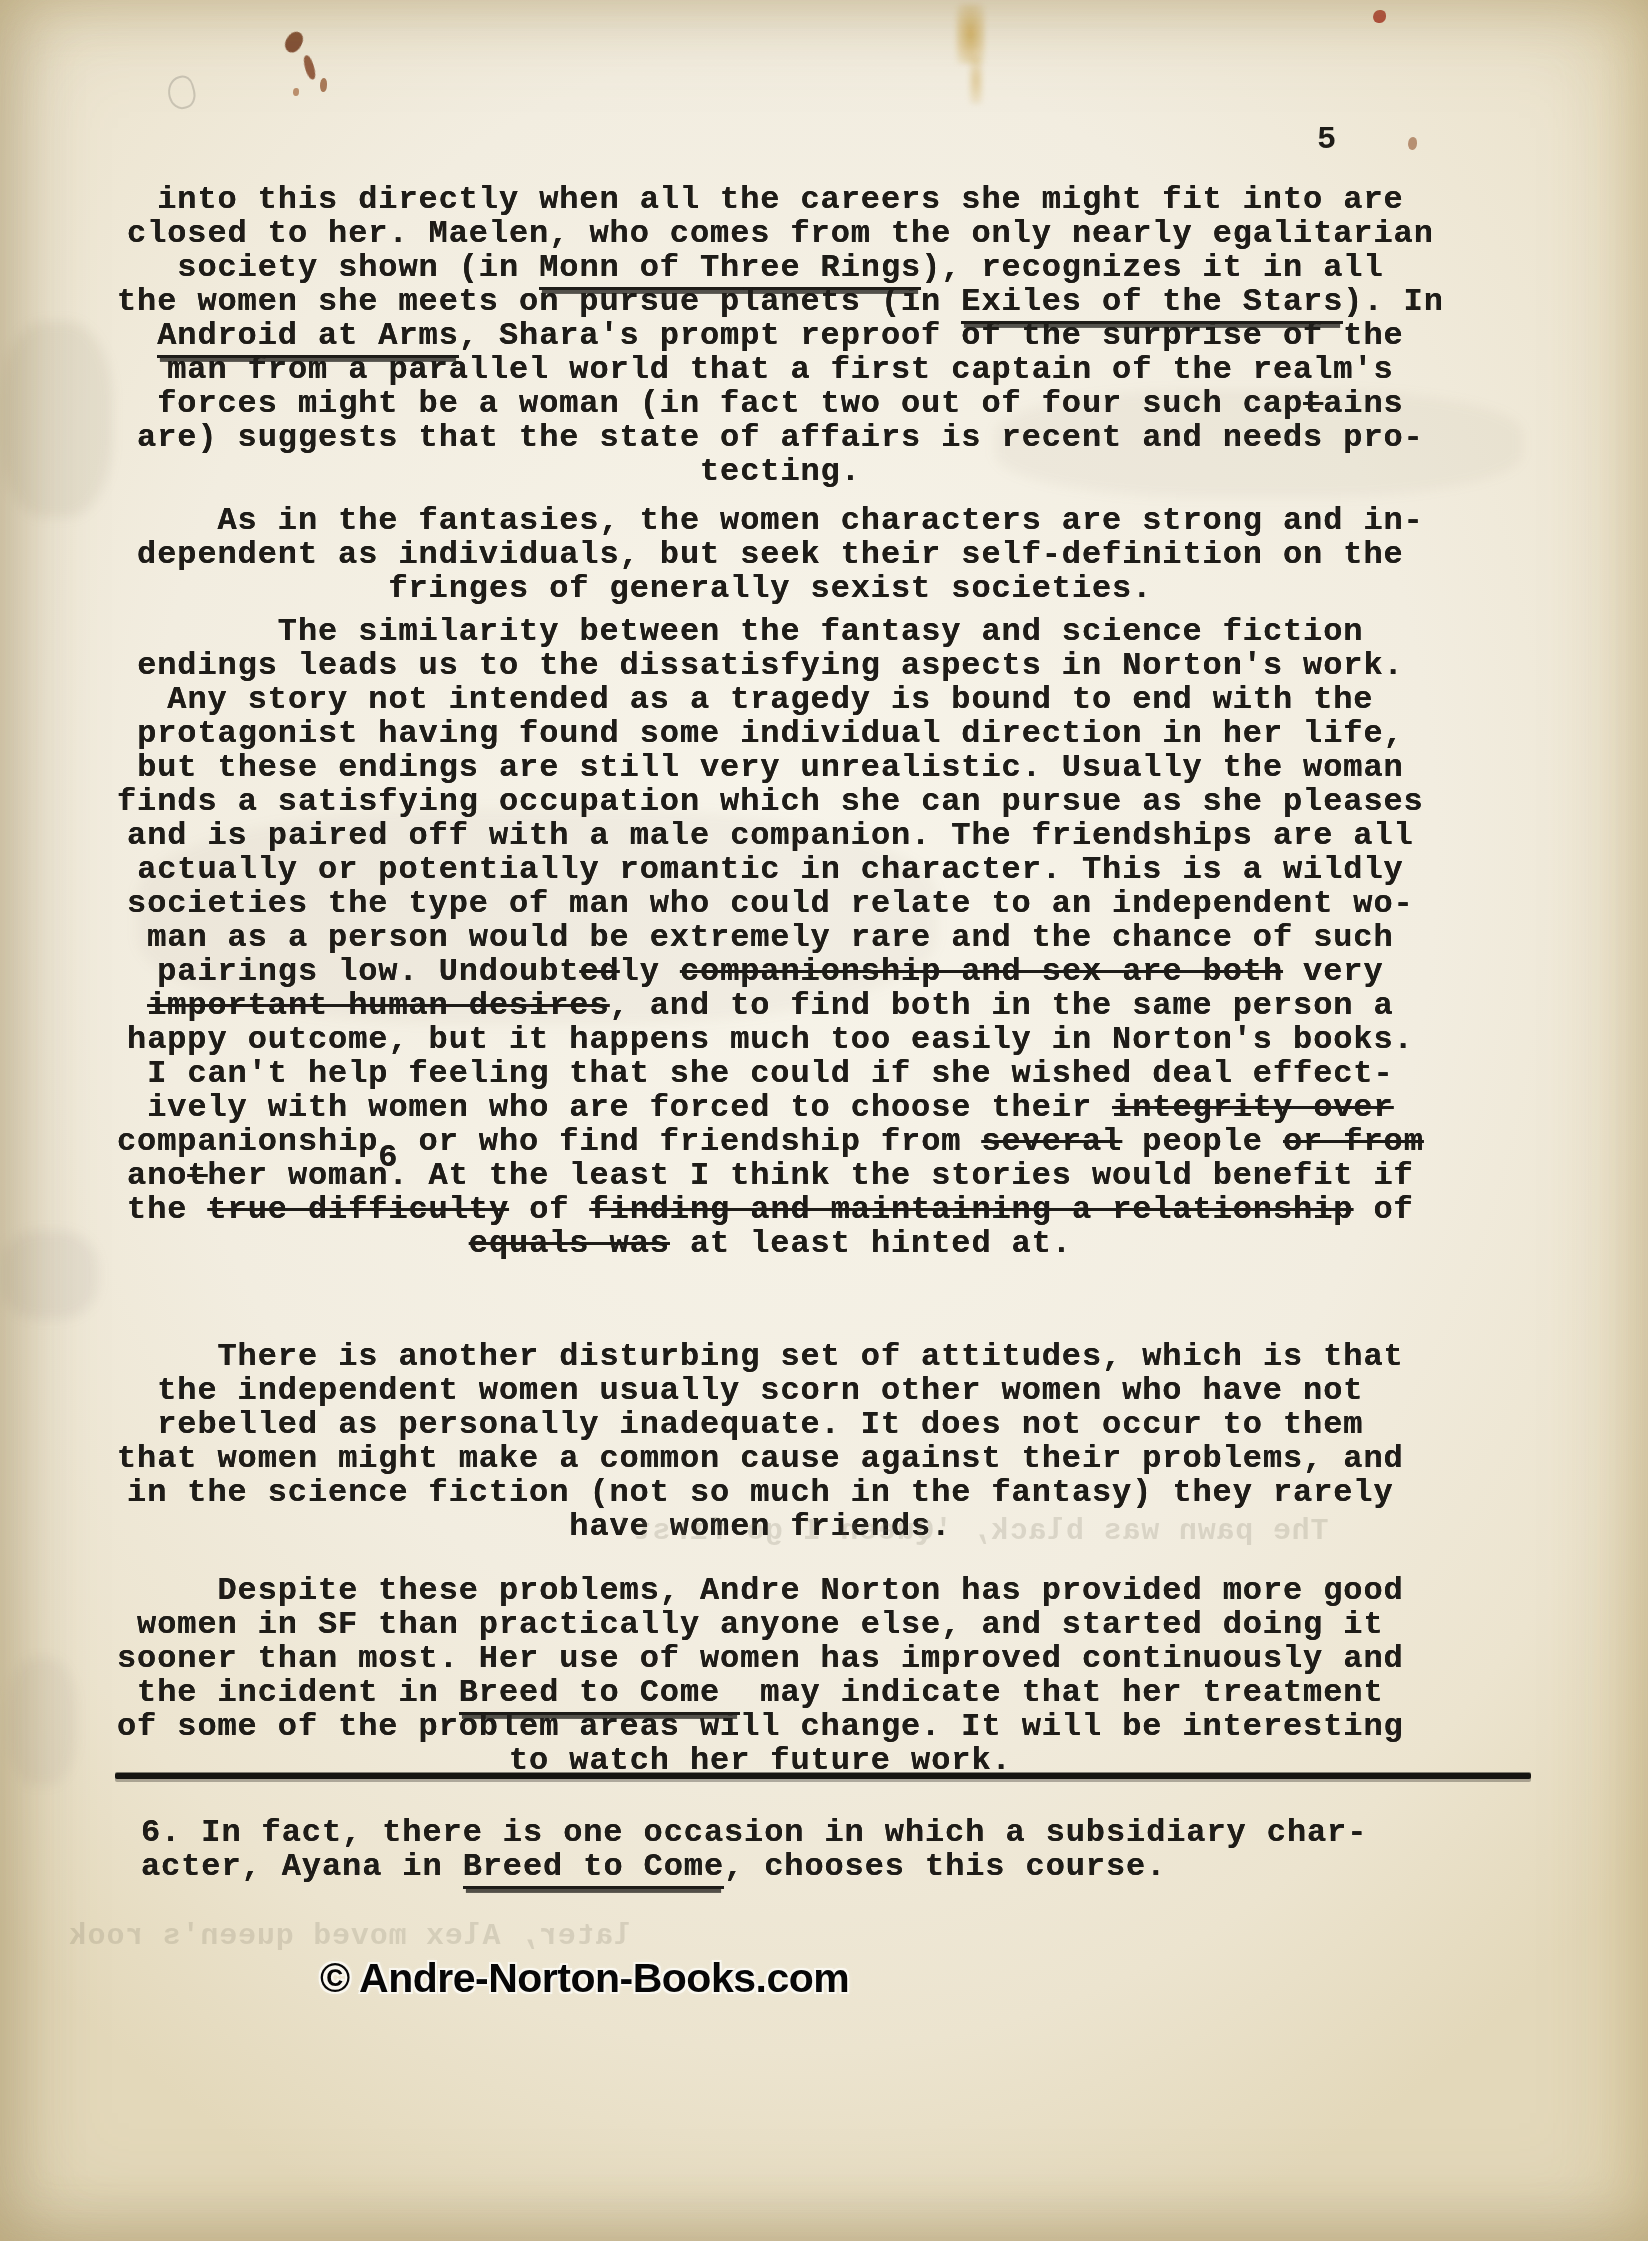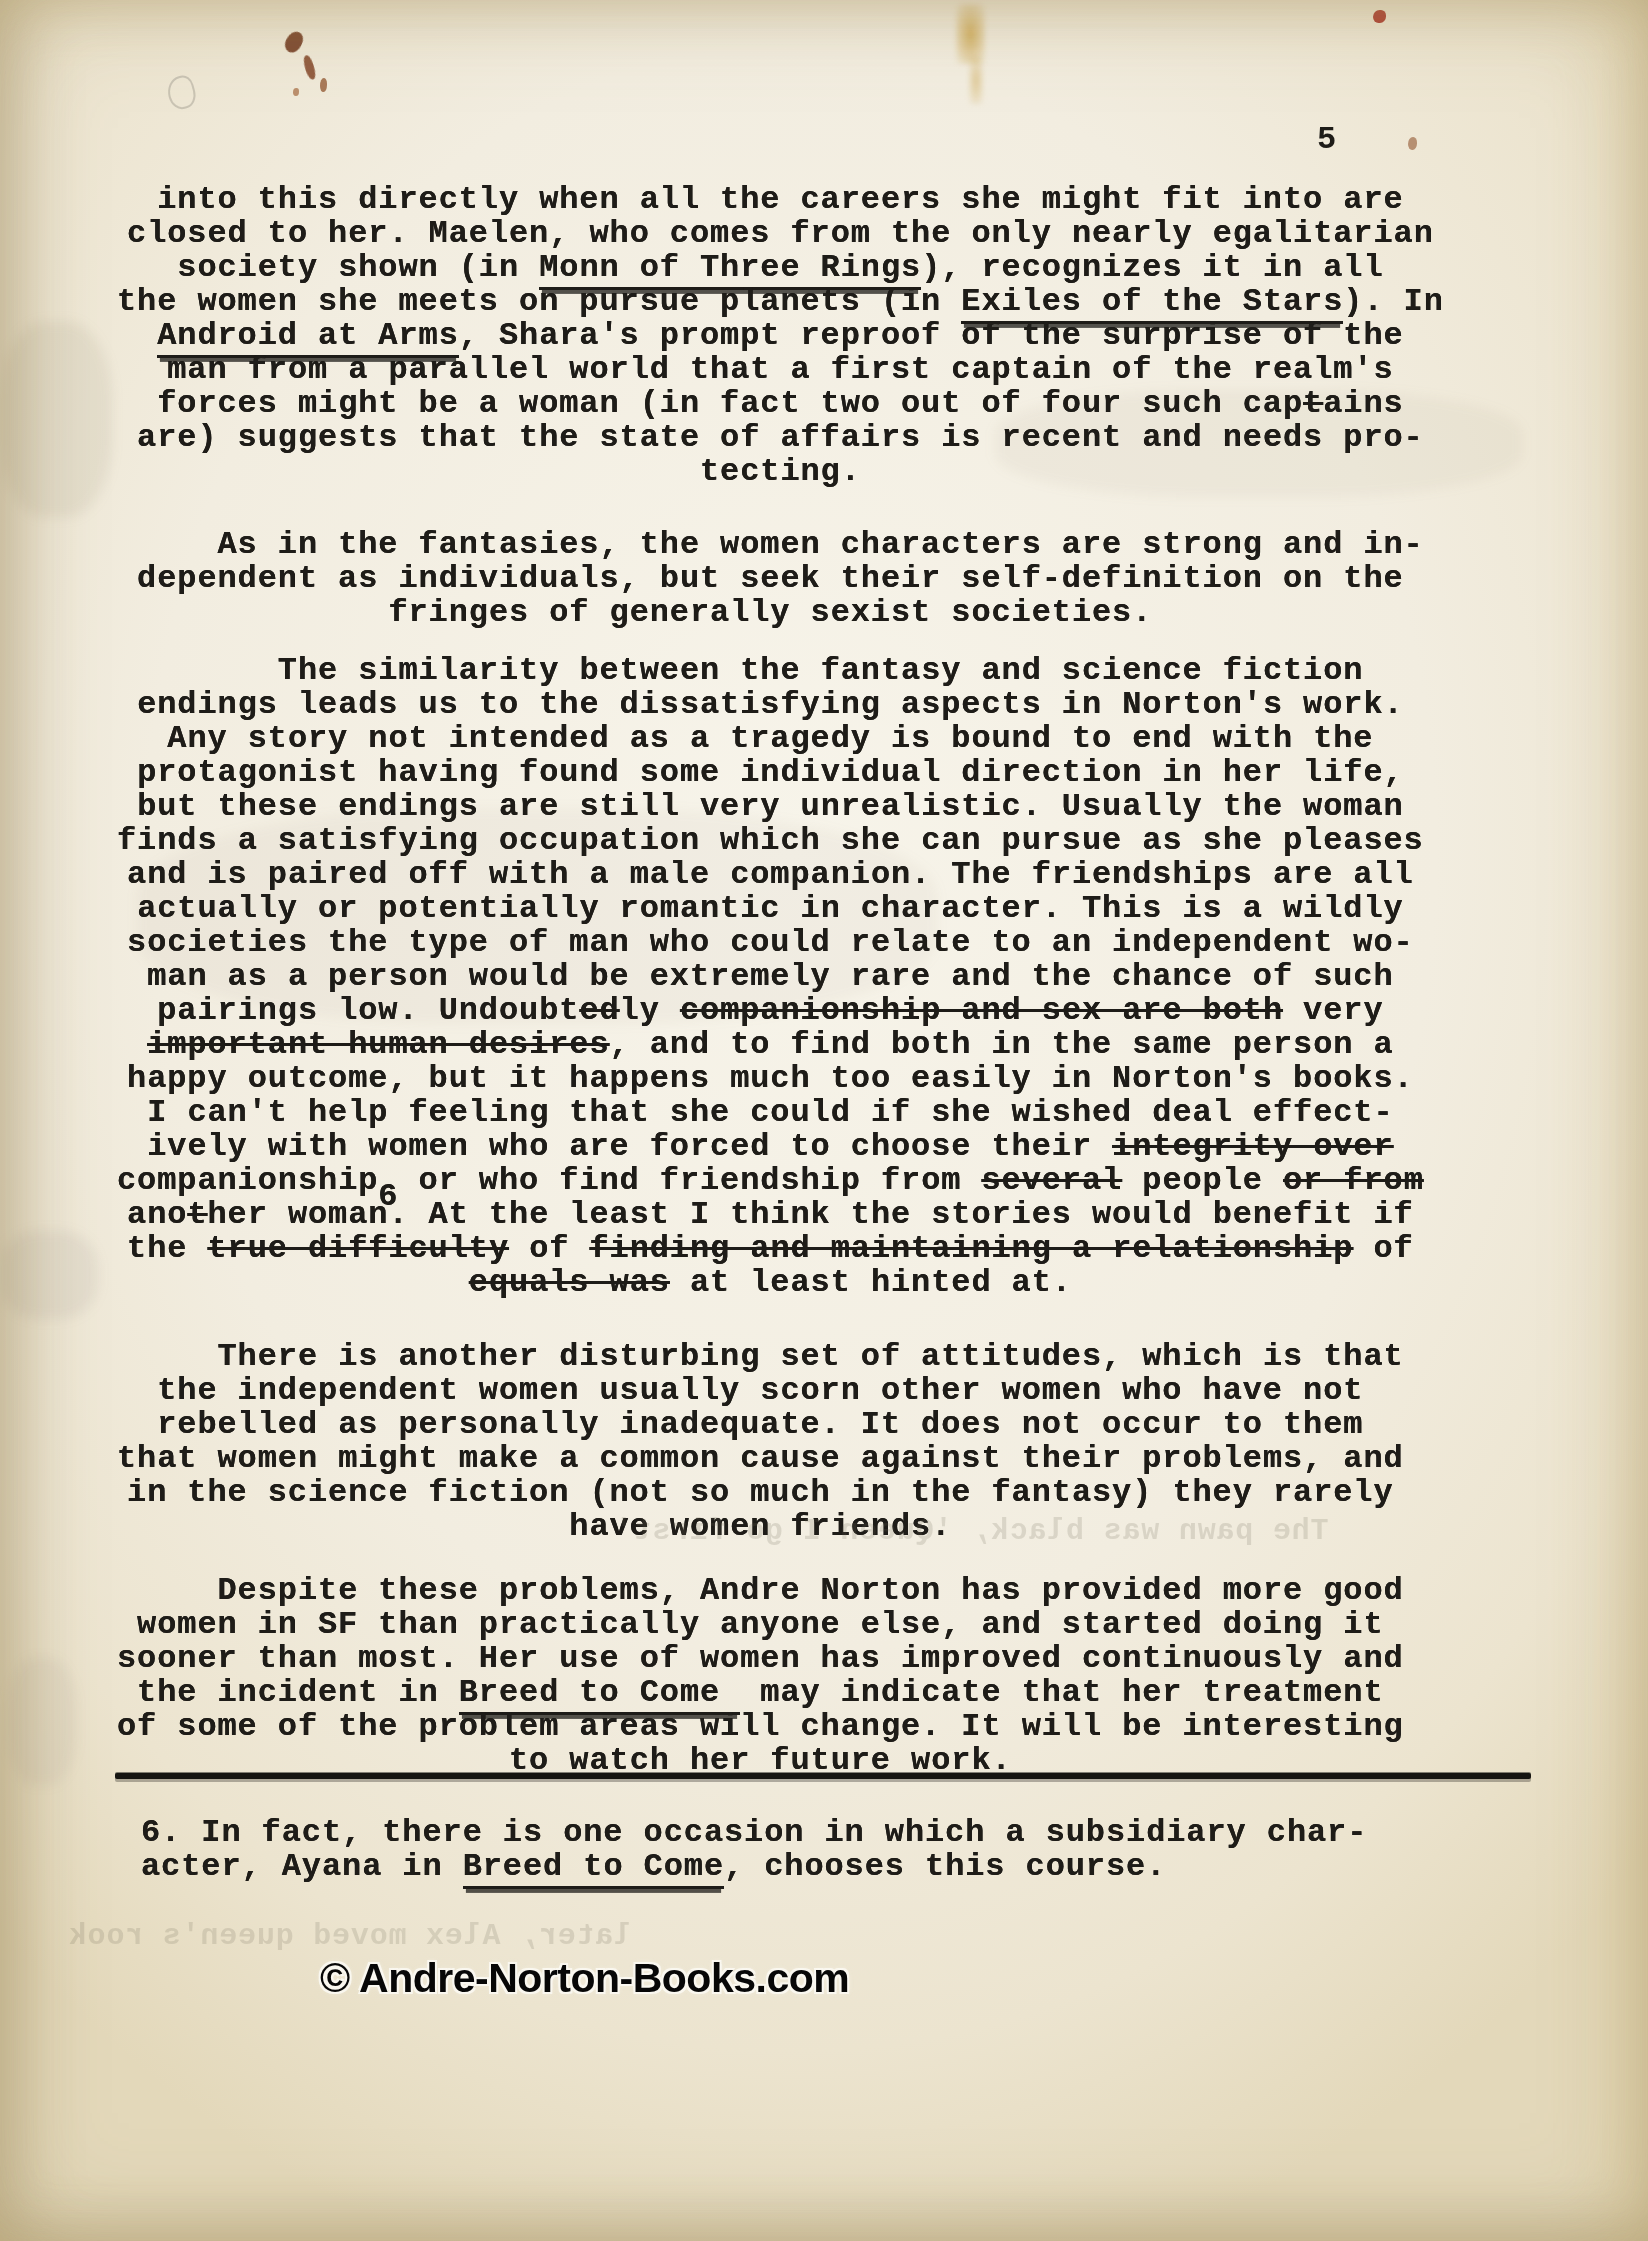--- a/index.html
+++ b/index.html
@@ -9,21 +9,21 @@
   body{width:1648px;height:2241px;position:relative;overflow:hidden;
        font-family:"Liberation Mono","DejaVu Sans Mono",monospace;background:var(--paper-edge);}
   .sheet{position:absolute;inset:0;
     background:radial-gradient(ellipse 1170px 1463px at 48% 38%, #f7f4ea 0%, var(--paper) 55%, #ece4cf 82%, var(--paper-edge) 100%);}
   .vignette{position:absolute;inset:0;pointer-events:none;
     box-shadow:inset 0 0 107px rgba(150,130,80,.28), inset -29px 0 68px rgba(214,186,104,.20),
                inset 27px 0 59px rgba(140,120,70,.22), inset 0 -17.6px 49px rgba(120,110,85,.15);}
   
   .para{position:absolute;left:117px;color:var(--ink);
         font:700 32px/34px "Liberation Mono","DejaVu Sans Mono",monospace;letter-spacing:0.9px;text-align:center;}
-  .p1{top:183px}.p2{top:528px}.p3{top:654px}.p4{top:1340px}.p5{top:1574px}
+  .p1{top:183px}.p2{top:504px}.p3{top:615px}.p4{top:1340px}.p5{top:1574px}
   .line{white-space:pre;height:34px;text-shadow:0 0 0.5px currentColor;}
   .u{border-bottom:3.9px solid currentColor;box-shadow:0 6.8px 0 -2.9px rgba(30,28,24,.75);padding-bottom:1px;}
   .s{text-decoration:line-through;text-decoration-thickness:2.9px;}
   .subnum{position:relative;top:.5em;}
   .rule{position:absolute;left:115px;top:1773px;width:1416px;height:5.9px;background:#161511;
         box-shadow:0 2.9px 0 rgba(22,21,17,.30), 0 -1px 0 rgba(22,21,17,.5);border-radius:2px;}
   .footnote{position:absolute;left:117px;top:1816px;color:var(--ink);
         font:700 32px/34px "Liberation Mono","DejaVu Sans Mono",monospace;letter-spacing:0.9px;margin-left:24px;}
   .pagenum{position:absolute;left:1317px;top:121px;color:var(--ink);
         font:700 32px "Liberation Mono","DejaVu Sans Mono",monospace;}

